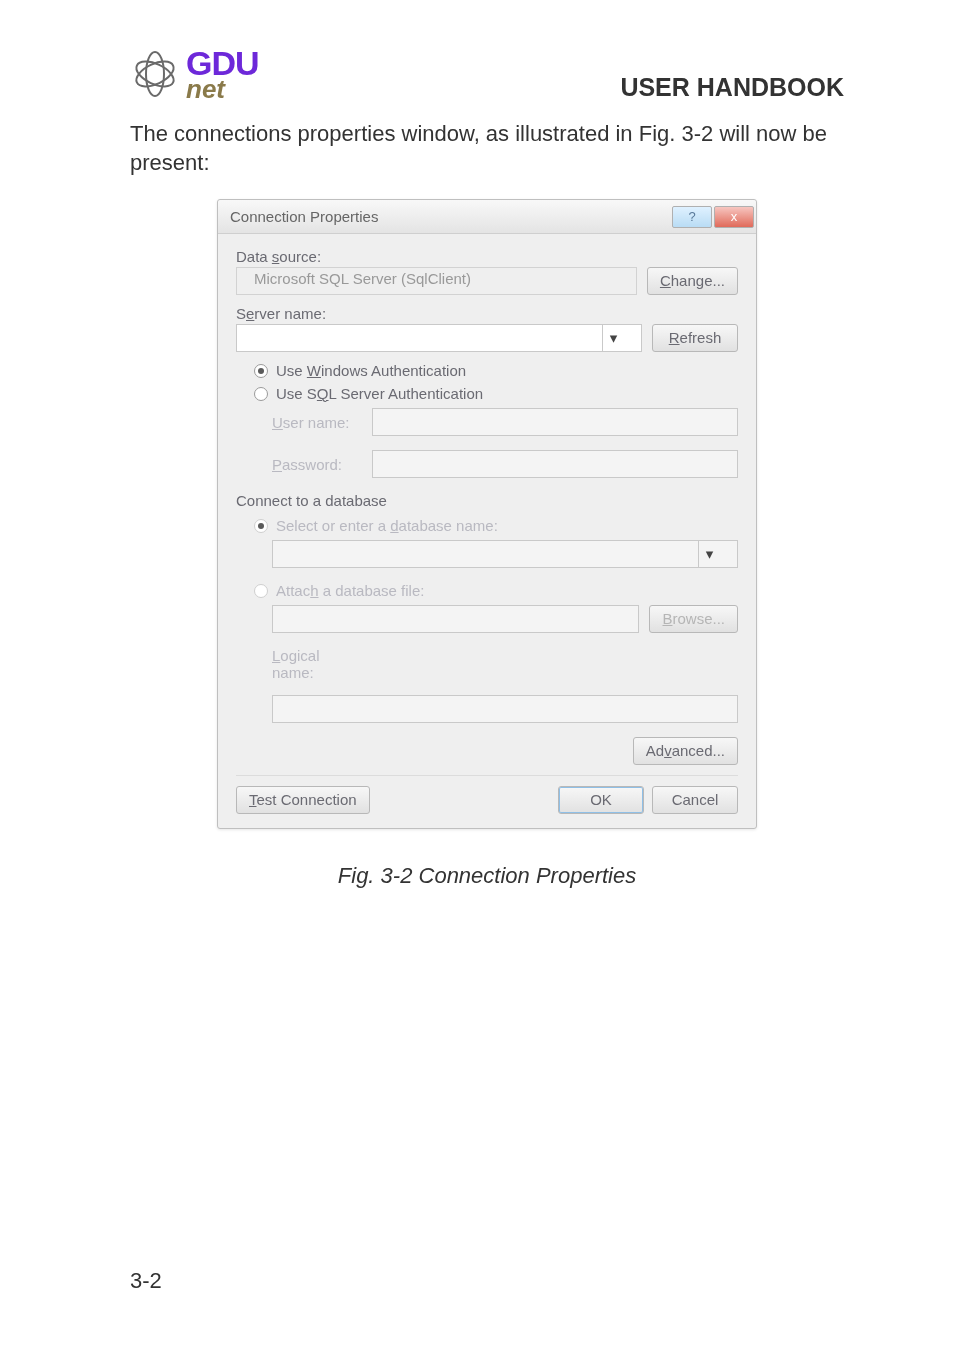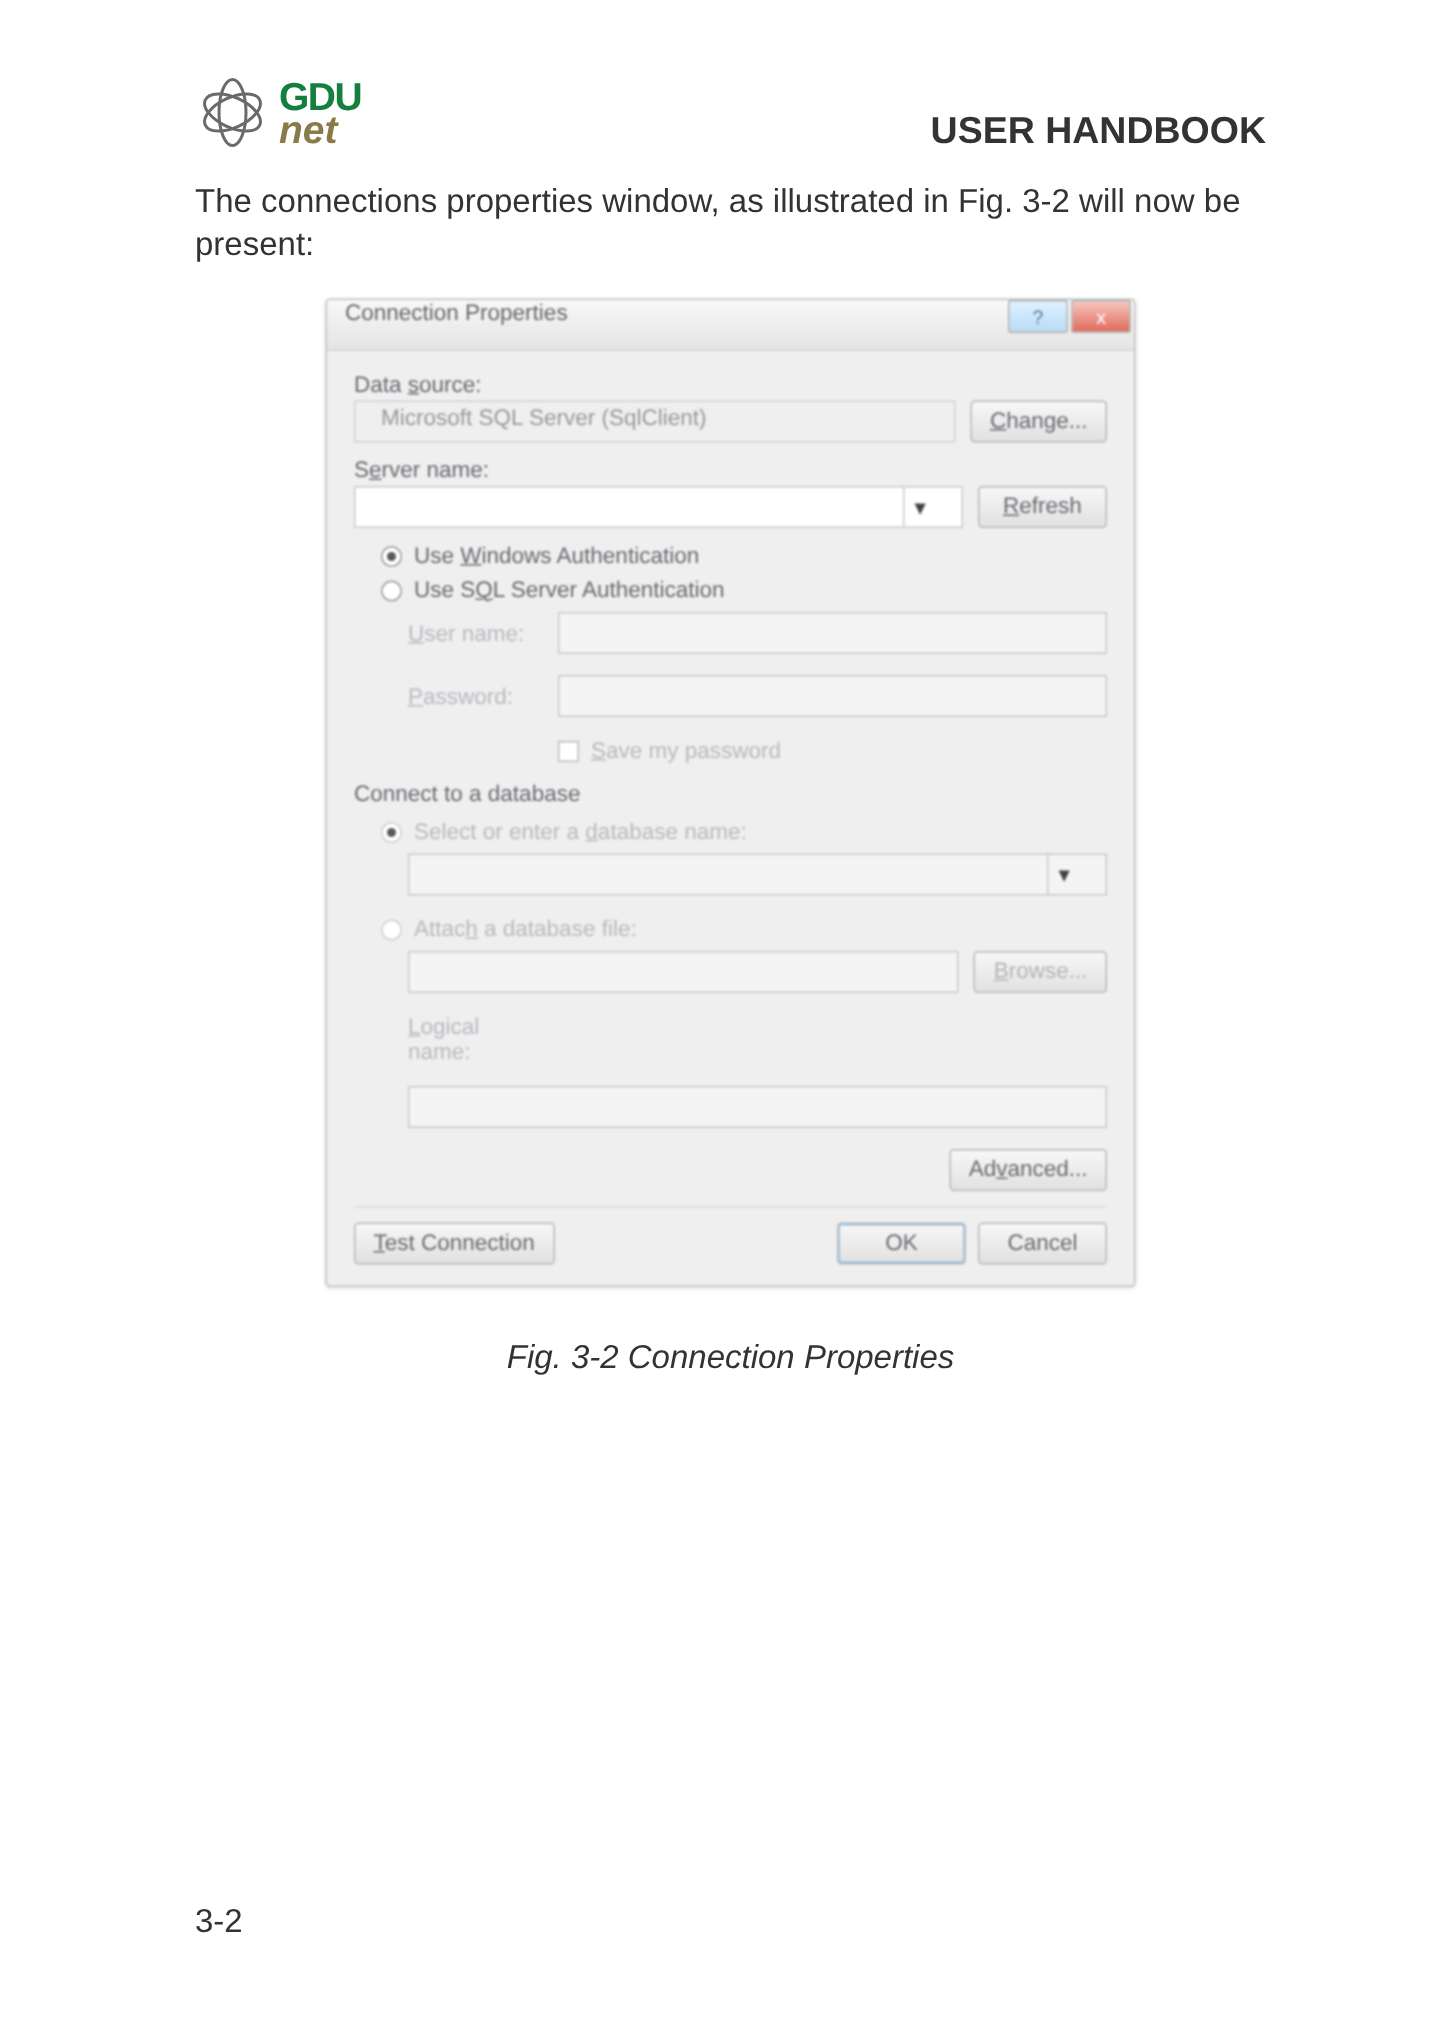--- a/index.html
+++ b/index.html
@@ -2,27 +2,27 @@
 <html><head>
 <meta charset="utf-8">
 <style>
   * { box-sizing: border-box; margin: 0; padding: 0; }
   html, body { width: 954px; height: 1354px; background: #ffffff; font-family: Arial, Helvetica, sans-serif; }
   .page { position: relative; width: 954px; height: 1354px; padding: 30px 110px 30px 130px; }
   .header { display: flex; align-items: flex-end; justify-content: space-between; margin-bottom: 18px; height: 72px; }
   .logo { display: flex; align-items: center; gap: 6px; }
   .logo svg { display: block; }
   .logo-text { display: flex; flex-direction: column; line-height: 1; }
-  .logo-gdu { font-size: 26px; font-weight: bold; color: #15803d; letter-spacing: -1px; }
+  .logo-gdu { font-size: 34px; font-weight: bold; color: #6d28d9; letter-spacing: -1px; }
   .logo-net { font-size: 26px; font-style: italic; font-weight: bold; color: #8a7a4a; margin-top: -4px; }
   .hbk { font-size: 25px; font-weight: bold; color: #333; }
   .body-text { font-size: 22px; color: #333; line-height: 1.3; margin-top: 8px; margin-bottom: 22px; }
   .shot-wrap { display: flex; justify-content: center; }
   .dialog { width: 540px; background: #efefef; border: 1px solid #bfbfbf; border-radius: 3px; font-family: "Segoe UI", Tahoma, sans-serif; font-size: 15px; color: #666; box-shadow: 0 1px 3px rgba(0,0,0,0.1); filter: blur(0.6px); -webkit-filter: blur(0.6px); }
-  .titlebar { display: flex; align-items: flex-start; justify-content: space-between; height: 34px; padding: 0 0 0 12px; background: linear-gradient(#f8f8f8,#e4e4e4); border-bottom: 1px solid #cfcfcf; border-radius: 3px 3px 0 0; }
+  .titlebar { display: flex; align-items: center; justify-content: space-between; height: 34px; padding: 0 0 0 12px; background: linear-gradient(#f8f8f8,#e4e4e4); border-bottom: 1px solid #cfcfcf; border-radius: 3px 3px 0 0; }
   .titlebar-btns { display: flex; gap: 0; }
   .titlebar-btn { width: 40px; height: 22px; border: 1px solid #b0b0b0; border-radius: 2px; display: flex; align-items: center; justify-content: center; margin-right: 2px; font-size: 13px; }
   .titlebar-help { background: linear-gradient(#dff1ff,#b9dcf4); color: #5a7a9a; }
   .titlebar-close { background: linear-gradient(#f7c6c0,#e06a5a); color: #fff; }
   .dlg-body { padding: 14px 18px 14px 18px; }
   .label { color: #6a6a72; margin-bottom: 2px; }
   .val-line { display: flex; align-items: center; gap: 10px; margin-bottom: 10px; }
   .input { height: 28px; background: #fff; border: 1px solid #c9c9c9; flex: 1; padding: 2px 17px; color: #999; }
   .btn { height: 28px; min-width: 86px; padding: 0 12px; background: linear-gradient(#f7f7f7,#e1e1e1); border: 1px solid #b8b8b8; border-radius: 3px; color: #6a6a72; text-align: center; line-height: 26px; }
   .btn.default { box-shadow: inset 0 0 0 1px #8fbfe6; }
@@ -113,24 +113,20 @@
           </div>
           <div class="indent1">
             <div class="field-row">
               <span class="field-label dim"><span class="underline-letter">U</span><span>ser name:</span></span>
               <div class="input" style="background:#f4f4f4;"></div>
             </div>
             <div class="field-row">
               <span class="field-label dim"><span class="underline-letter">P</span><span>assword:</span></span>
               <div class="input" style="background:#f4f4f4;"></div>
             </div>
-            <div class="check-row dim" style="padding-left:100px">
-              <span class="check-box"></span>
-              <span><span class="underline-letter">S</span><span>ave my password</span></span>
-            </div>
           </div>
         </div>
 
         <div class="group-title" style="margin-top:12px">Connect to a database</div>
         <div class="indent1">
           <div class="radio-row dim">
             <span class="radio-dot on" style="border-color:#cfcfcf"></span>
             <span><span>Select or enter a </span><span class="underline-letter">d</span><span>atabase name:</span></span>
           </div>
           <div class="field-row indent1">

